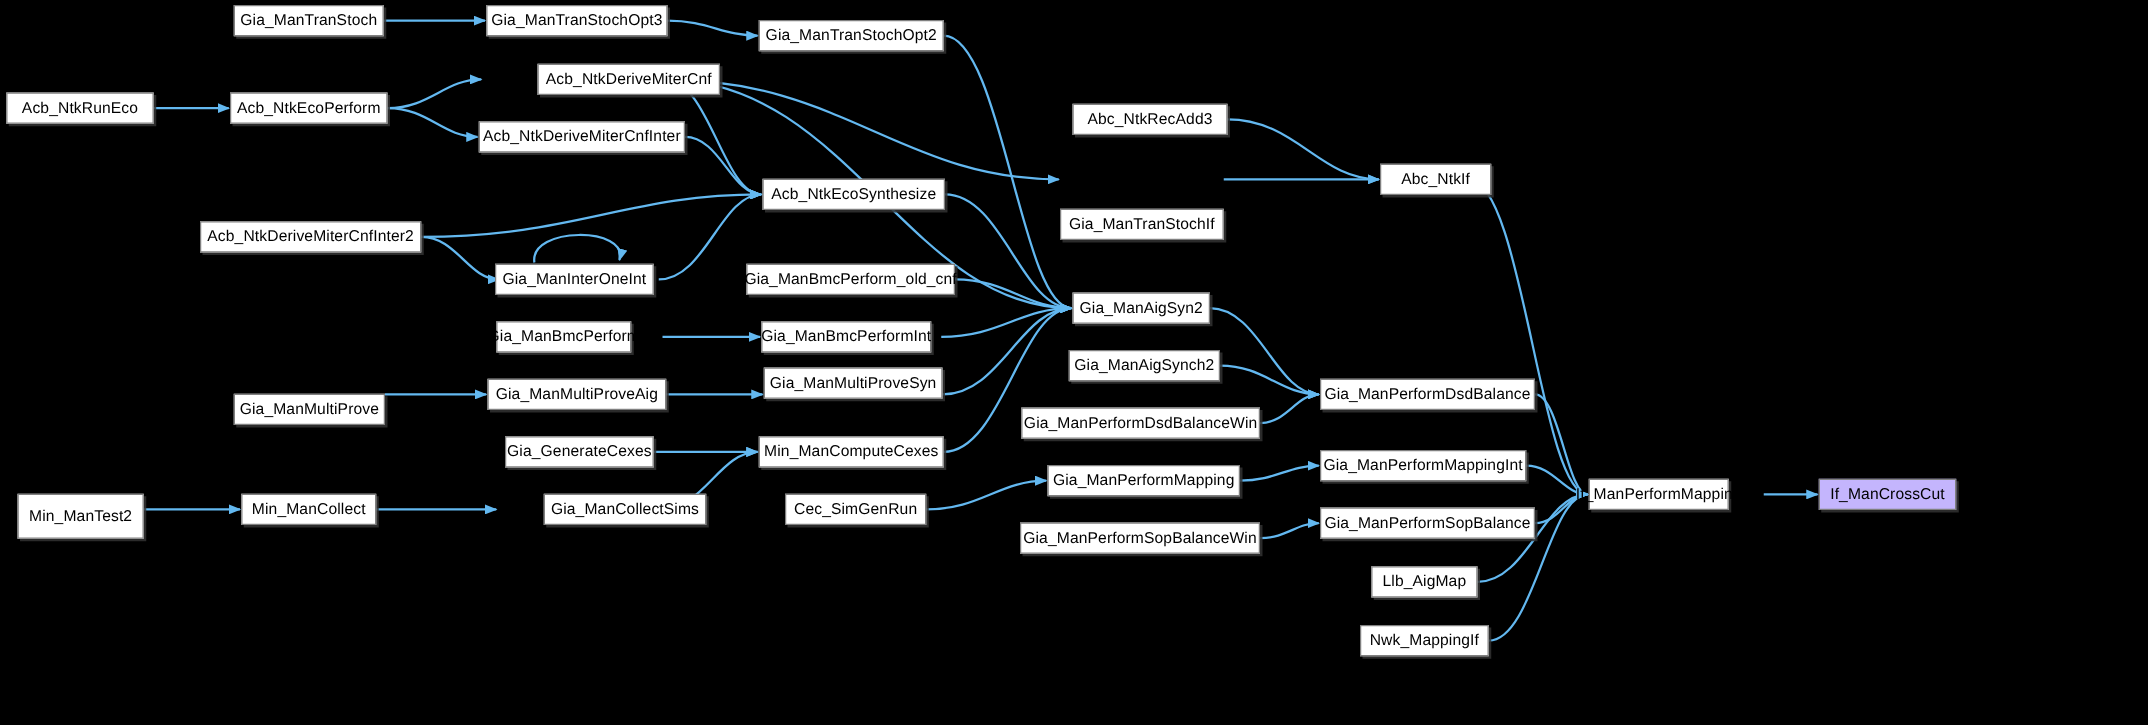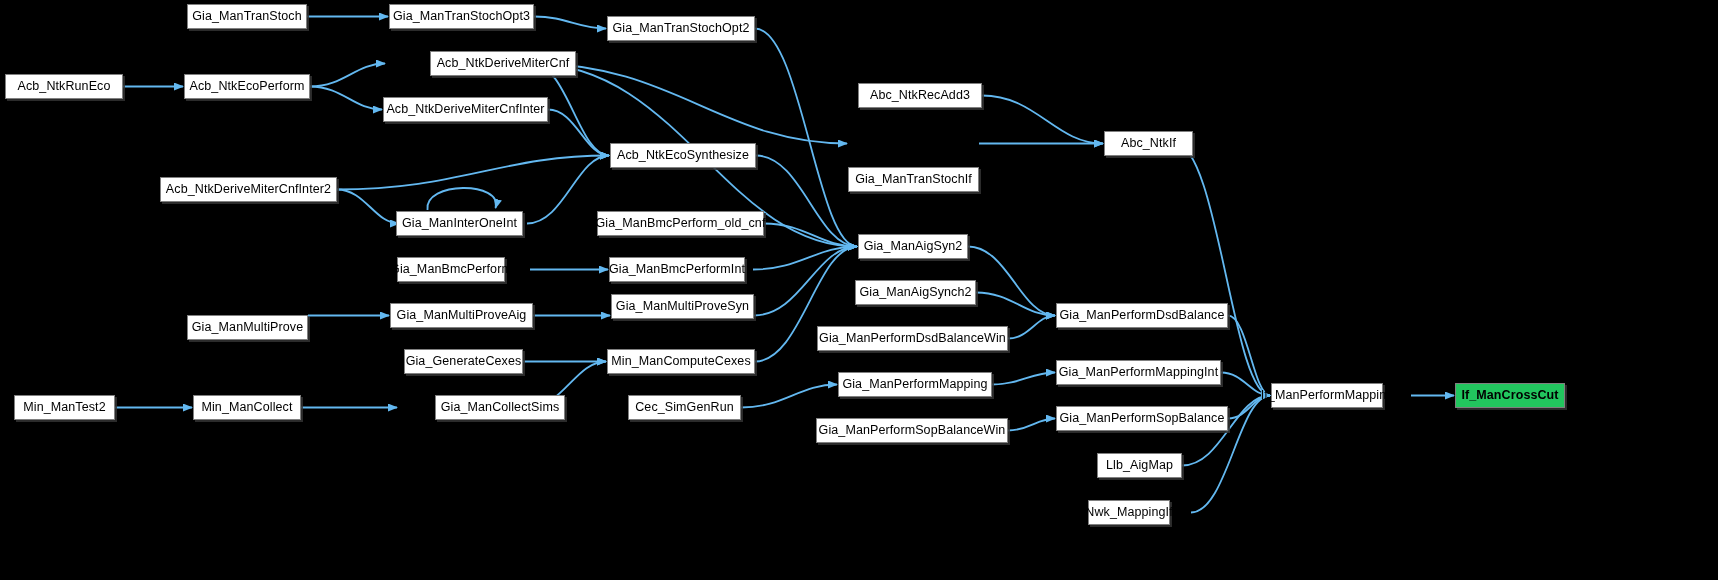--- a/index.html
+++ b/index.html
@@ -30,22 +30,21 @@
     display: flex;
     align-items: center;
     justify-content: center;
     font-size: 12.5px;
     color: #000000;
     white-space: nowrap;
     letter-spacing: 0.1px;
     line-height: 1;
   }
   .node.current {
-    background: #22c55e;
-    font-weight: bold;
+    background: #c4b5fd;
   }
   .node-label {
     pointer-events: none;
   }
 </style>
 </head>
 <body>
 
 <div id="graph-root">
   <svg id="edges" xmlns="http://www.w3.org/2000/svg">
@@ -177,38 +176,38 @@
       </div>
       <div class="node" style="left: 1056px; top: 360px; width: 165px; height: 25px;">
         <span class="node-label">Gia_ManPerformMappingInt</span>
       </div>
       <div class="node" style="left: 1271px; top: 383px; width: 112px; height: 25px;">
         <span class="node-label">If_ManPerformMapping</span>
       </div>
       <div class="node current" style="left: 1455px; top: 383px; width: 110px; height: 25px;">
         <span class="node-label">If_ManCrossCut</span>
       </div>
-      <div class="node" style="left: 14px; top: 395px; width: 101px; height: 25px;">
+      <div class="node" style="left: 14px; top: 395px; width: 101px; height: 36px;">
         <span class="node-label">Min_ManTest2</span>
       </div>
       <div class="node" style="left: 193px; top: 395px; width: 108px; height: 25px;">
         <span class="node-label">Min_ManCollect</span>
       </div>
       <div class="node" style="left: 398px; top: 395px; width: 130px; height: 25px; margin-left: 37px;">
         <span class="node-label">Gia_ManCollectSims</span>
       </div>
       <div class="node" style="left: 628px; top: 395px; width: 113px; height: 25px;">
         <span class="node-label">Cec_SimGenRun</span>
       </div>
       <div class="node" style="left: 1056px; top: 406px; width: 172px; height: 25px;">
         <span class="node-label">Gia_ManPerformSopBalance</span>
       </div>
       <div class="node" style="left: 816px; top: 418px; width: 192px; height: 25px;">
         <span class="node-label">Gia_ManPerformSopBalanceWin</span>
       </div>
       <div class="node" style="left: 1097px; top: 453px; width: 85px; height: 25px;">
         <span class="node-label">Llb_AigMap</span>
       </div>
-      <div class="node" style="left: 1088px; top: 500px; width: 82px; height: 25px;">
+      <div class="node" style="left: 1088px; top: 500px; width: 103px; height: 25px;">
         <span class="node-label">Nwk_MappingIf</span>
       </div>
     </div>
 </div>
 
 </body></html>

